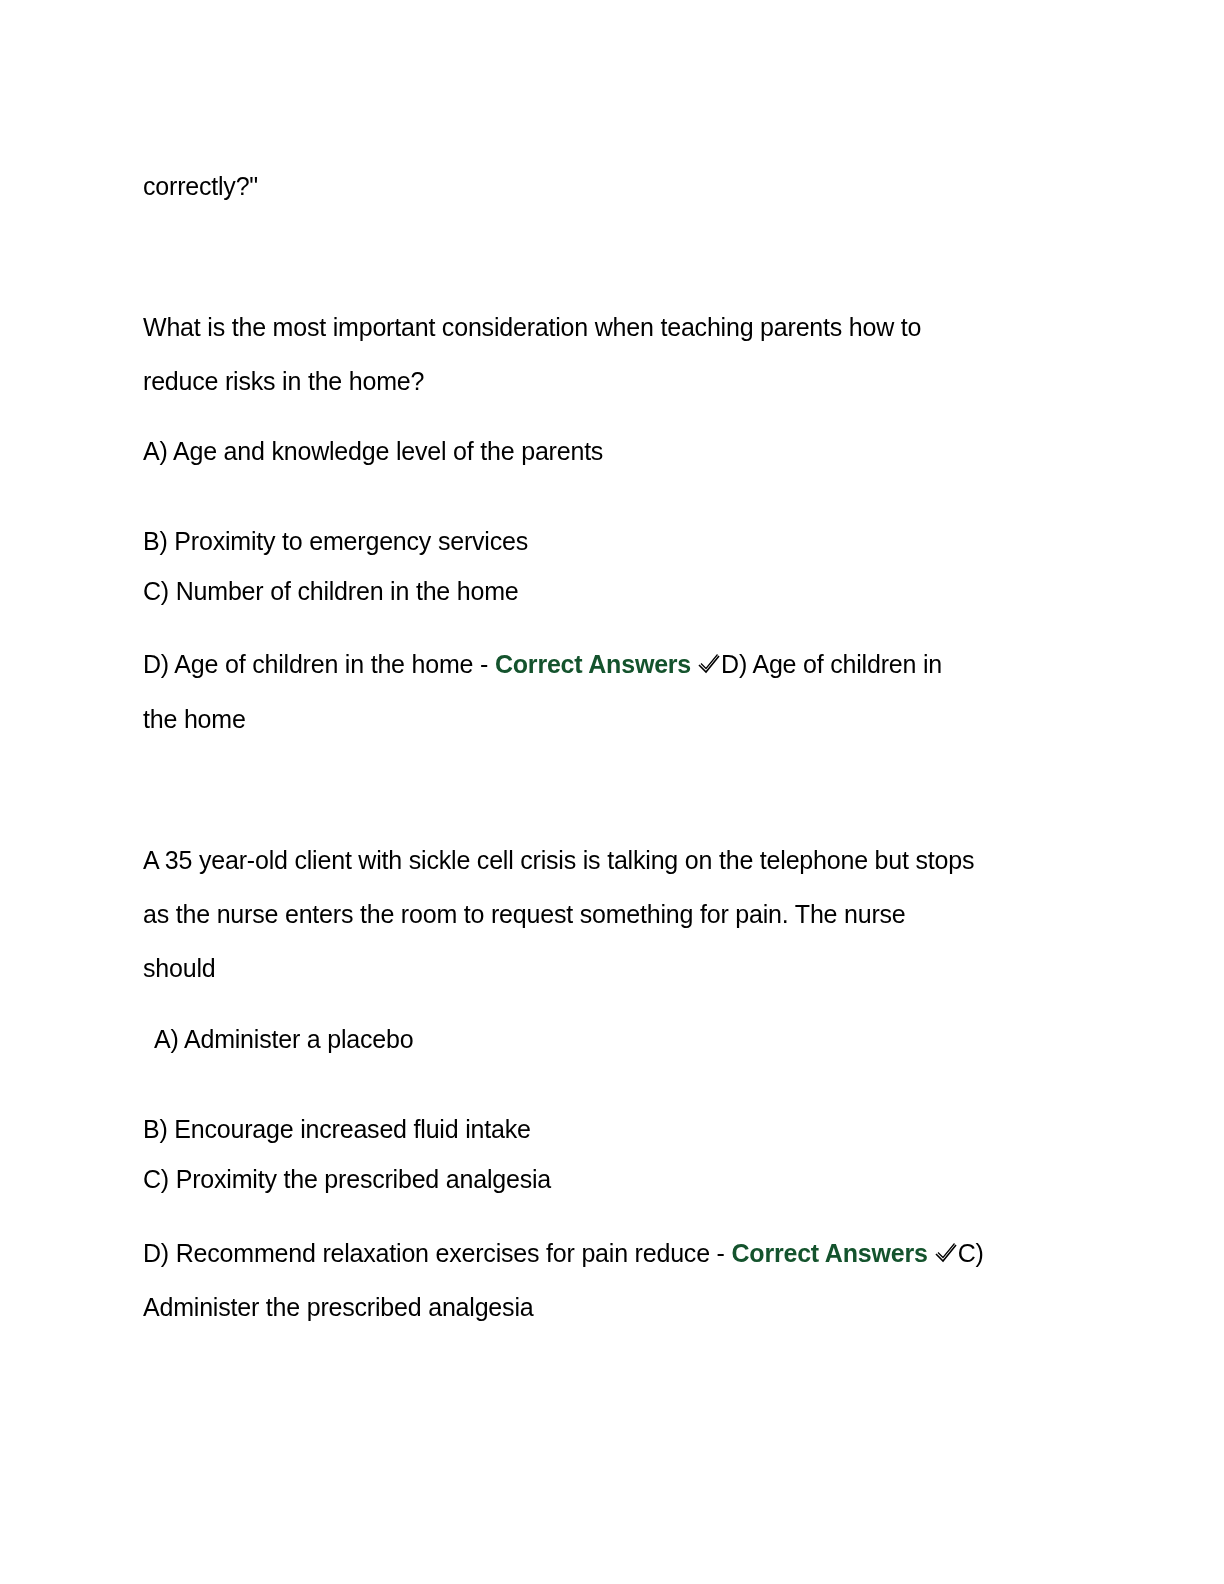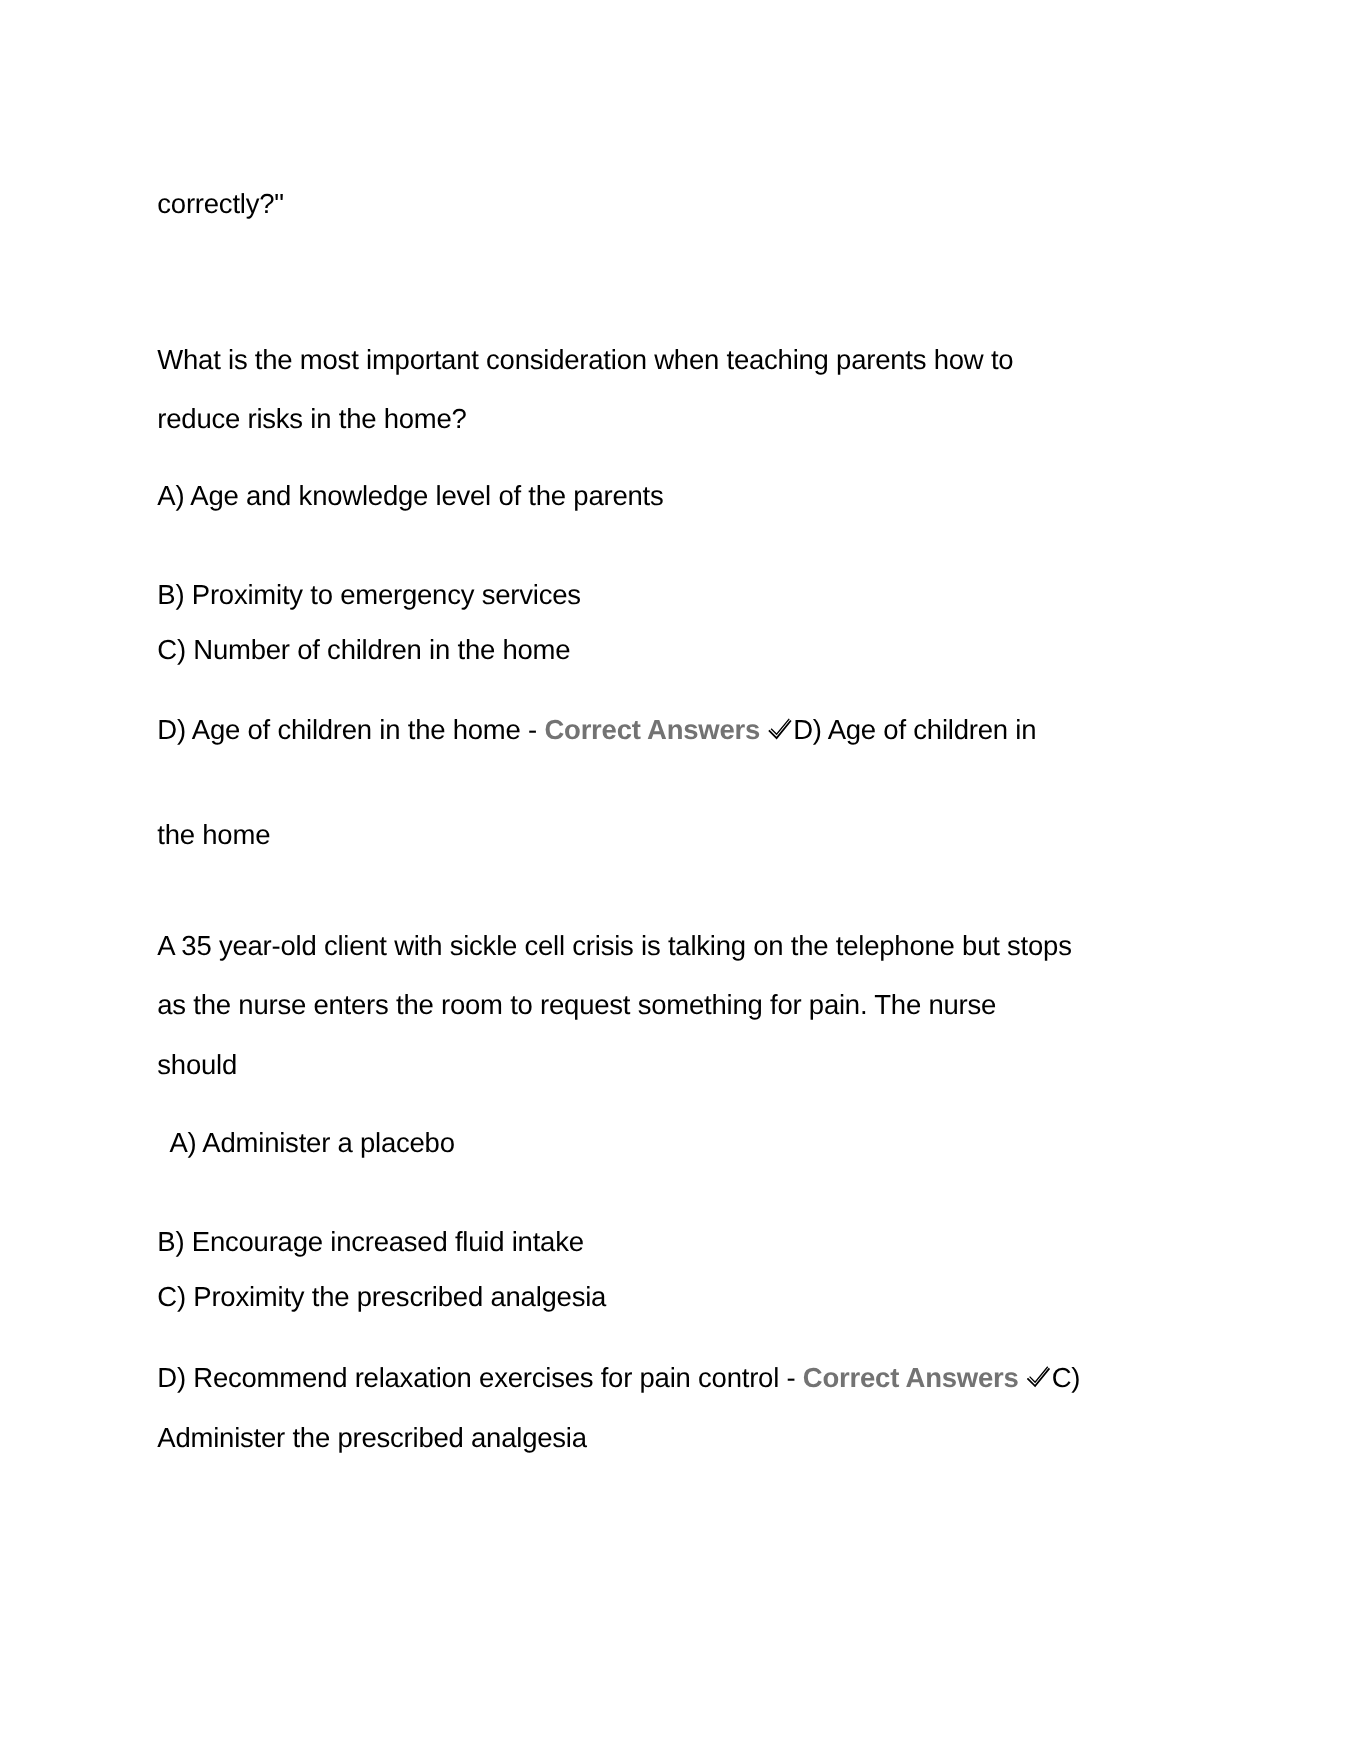--- a/index.html
+++ b/index.html
@@ -23,21 +23,21 @@
     }
     .line {
       position: absolute;
       left: 143px;
       font-size: 25px;
       line-height: 30px;
       white-space: nowrap;
       letter-spacing: -0.2px;
     }
     .green {
-      color: #737373;
+      color: #14532d;
       font-weight: bold;
     }
     .check {
       display: inline-block;
       width: 24px;
       height: 22px;
       vertical-align: -2px;
       margin-left: 6px;
     }
   </style>
@@ -51,30 +51,30 @@
   <div>
     <div class="line" style="top:312px;">What is the most important consideration when teaching parents how to</div>
     <div class="line" style="top:366px;">reduce risks in the home?</div>
     <div class="line" style="top:436px;">A) Age and knowledge level of the parents</div>
     <div class="line" style="top:506px;margin-top:20px;">B) Proximity to emergency services</div>
     <div class="line" style="top:576px;">C) Number of children in the home</div>
     <div class="line" style="top:649px;"><span>D) Age of children in the home - </span><span class="green">Correct Answers</span><svg class="check" viewBox="0 0 24 22">
           <path d="M2 12 L9 19 L22 3" fill="none" stroke="#000" stroke-width="1.6"></path>
           <path d="M4 10.5 L9 15.5 L20.5 1.5" fill="none" stroke="#000" stroke-width="1.2"></path>
         </svg><span>D) Age of children in</span></div>
-    <div class="line" style="top:704px;margin-top:40px;">the home</div>
+    <div class="line" style="top:704px;">the home</div>
   </div>
 
   <div>
     <div class="line" style="top:845px;text-align:right;">A 35 year-old client with sickle cell crisis is talking on the telephone but stops</div>
     <div class="line" style="top:899px;">as the nurse enters the room to request something for pain. The nurse</div>
     <div class="line" style="top:953px;text-align:right;">should</div>
     <div class="line" style="top:1024px;margin-left:11px;">A) Administer a placebo</div>
     <div class="line" style="top:1094px;margin-top:20px;">B) Encourage increased fluid intake</div>
     <div class="line" style="top:1164px;">C) Proximity the prescribed analgesia</div>
-    <div class="line" style="top:1238px;"><span>D) Recommend relaxation exercises for pain control - </span><span class="green">Correct Answers</span><svg class="check" viewBox="0 0 24 22">
+    <div class="line" style="top:1238px;"><span>D) Recommend relaxation exercises for pain reduce - </span><span class="green">Correct Answers</span><svg class="check" viewBox="0 0 24 22">
           <path d="M2 12 L9 19 L22 3" fill="none" stroke="#000" stroke-width="1.6"></path>
           <path d="M4 10.5 L9 15.5 L20.5 1.5" fill="none" stroke="#000" stroke-width="1.2"></path>
         </svg><span>C)</span></div>
     <div class="line" style="top:1292px;">Administer the prescribed analgesia</div>
   </div>
 
 </div>
 
 </body></html>

